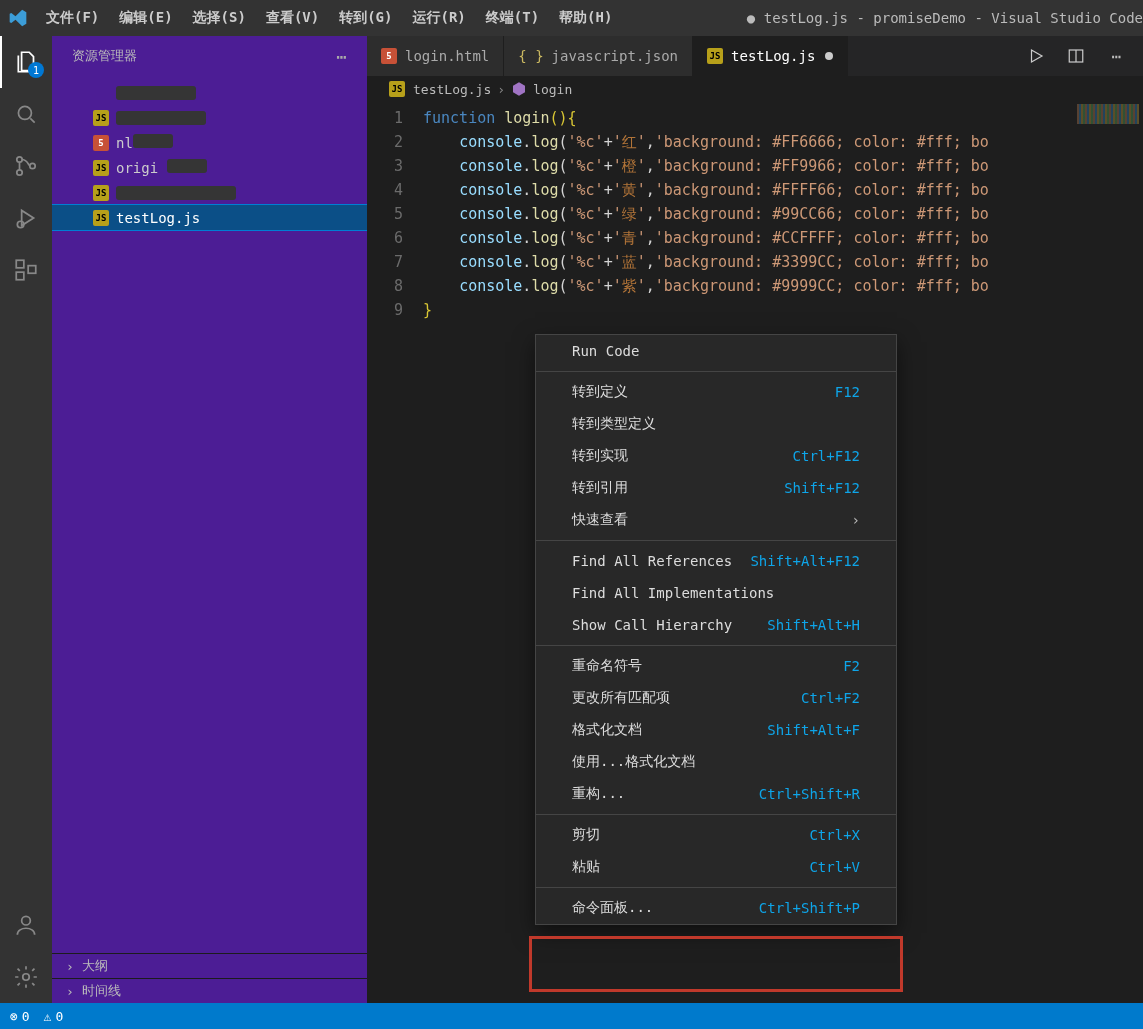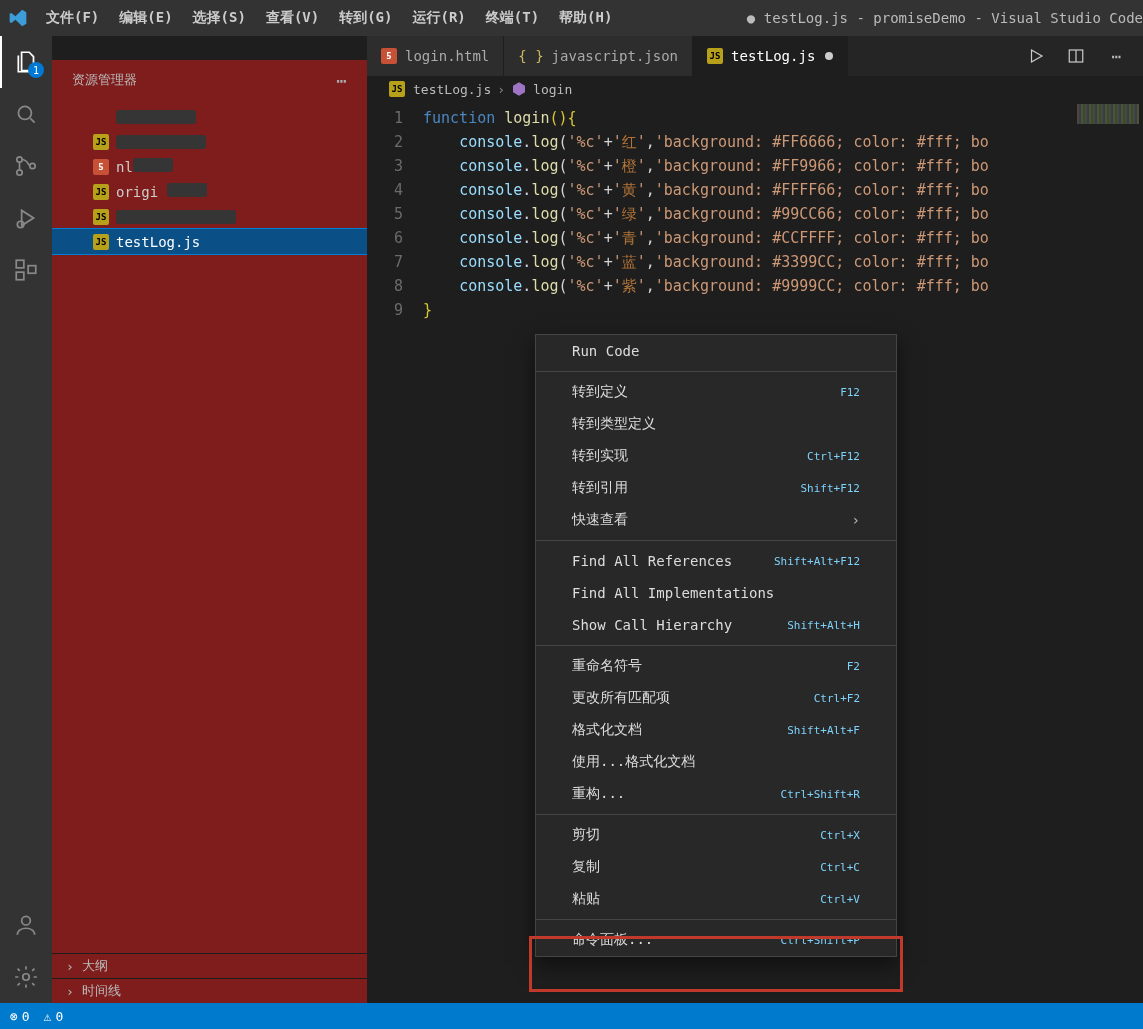--- a/index.html
+++ b/index.html
@@ -16,21 +16,21 @@
   .body { flex:1 1 auto; display:flex; }
 
   
   .activity { width:52px; background:#333333; display:flex; flex-direction:column; align-items:center; }
   .activity .act-item { width:52px; height:52px; display:flex; align-items:center; justify-content:center; color:#888; position:relative; cursor:pointer; }
   .activity .act-item.active { color:#fff; border-left:2px solid #fff; }
   .activity .badge { position:absolute; bottom:10px; right:8px; background:#0078d4; color:#fff; border-radius:10px; font-size:10px; min-width:16px; height:16px; display:flex; align-items:center; justify-content:center; padding:0 3px; }
   .activity .spacer { flex:1; }
 
   
-  .sidebar { width:315px; background:#7f1d1d; display:flex; flex-direction:column;margin-top:24px; }
+  .sidebar { width:315px; background:#4c1d95; display:flex; flex-direction:column; }
   .sidebar-header { height:40px; display:flex; align-items:center; padding:0 20px; color:#bbb; font-size:13px; }
   .sidebar-header .actions { margin-left:auto; color:#aaa; cursor:pointer; font-size:18px; }
   .tree { flex:1 1 auto; overflow:hidden; padding-top:4px; }
   .tree-row { height:25px; display:flex; align-items:center; font-size:14px; color:#ccc; padding-left:40px; cursor:pointer; }
   .tree-row.active { background:#0b4f87; outline:1px solid #007fd4; color:#fff; }
   .tree-row .file-icon { width:18px; height:18px; margin-right:6px; display:inline-flex; align-items:center; justify-content:center; }
   .icon-js   { background:#b7a01a; color:#000; font-size:9px; font-weight:bold; border-radius:2px; width:16px; height:16px; text-align:center; line-height:16px; }
   .icon-html { background:#c75137; color:#fff; font-size:9px; font-weight:bold; border-radius:2px; width:16px; height:16px; text-align:center; line-height:16px; }
   .smudge { background:#353535; color:#353535; border-radius:3px; height:14px; display:inline-block; }
 
@@ -63,21 +63,21 @@
   .tok-call { color:#dedca9; }
   .tok-id   { color:#99ddff; }
   .tok-str  { color:#cd9876; }
   .tok-gly  { color:#b27438; }
   .tok-pun  { color:#d4d4d4; }
 
   
   .ctx { position:absolute; left:535px; top:334px; width:362px; background:#282828; border:1px solid #454545; box-shadow:0 8px 20px rgba(0,0,0,0.5); z-index:50; font-size:14px; color:#ddd; }
   .ctx .row { height:32px; display:flex; align-items:center; padding:0 36px; cursor:pointer; }
   .ctx .row .lbl { flex:1; }
-  .ctx .row .kbd { color:#7dd3fc; font-size:11px; }
+  .ctx .row .kbd { color:#0ea5e9; font-size:14px; }
   .ctx .sep { height:1px; background:#454545; margin:4px 0; }
   .ctx .row .more { color:#bbb; }
   .highlight-box { position:absolute; left:529px; top:936px; width:374px; height:56px; border:3px solid #c0392b; z-index:60; pointer-events:none; }
 
   
   .status { height:26px; background:#007acc; color:#fff; display:flex; align-items:center; font-size:13px; padding-left:10px; }
   .status .s-item { display:flex; align-items:center; margin-right:14px; }
   .status .s-item .glyph { margin-right:4px; }
 </style>
 </head>
@@ -351,24 +351,20 @@
     <div class="row">
       <span class="lbl">重构...</span>
       <span class="kbd">Ctrl+Shift+R</span>
     </div>
     <div class="sep"></div>
     <div class="row">
       <span class="lbl">剪切</span>
       <span class="kbd">Ctrl+X</span>
     </div>
     <div class="row">
-      <span class="lbl">复制</span>
-      <span class="kbd">Ctrl+C</span>
-    </div>
-    <div class="row">
       <span class="lbl">粘贴</span>
       <span class="kbd">Ctrl+V</span>
     </div>
     <div class="sep"></div>
     <div class="row">
       <span class="lbl">命令面板...</span>
       <span class="kbd">Ctrl+Shift+P</span>
     </div>
   </div>
 <div class="highlight-box"></div>

